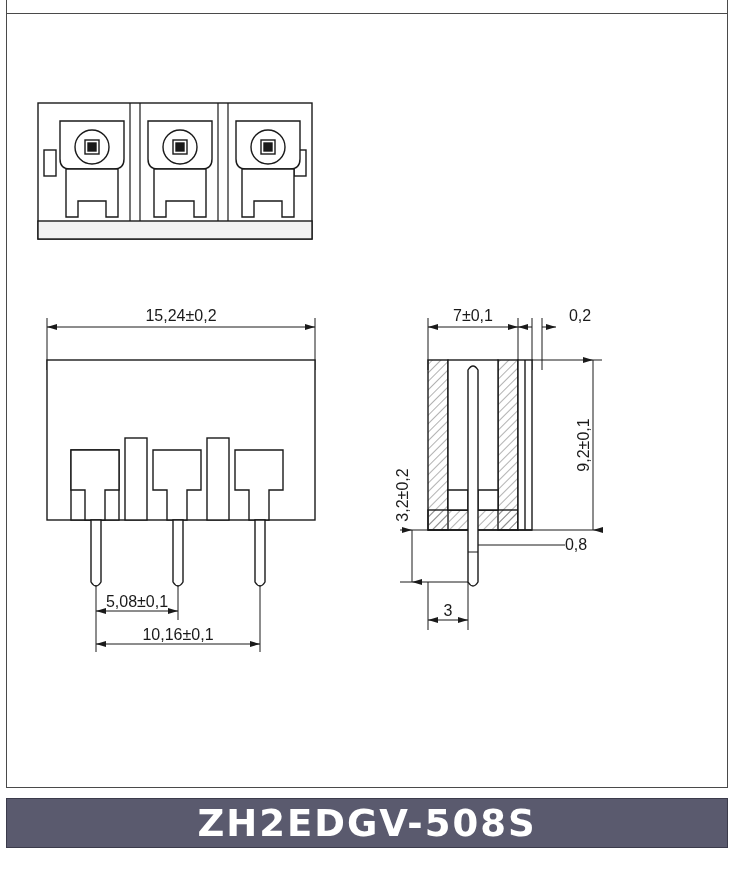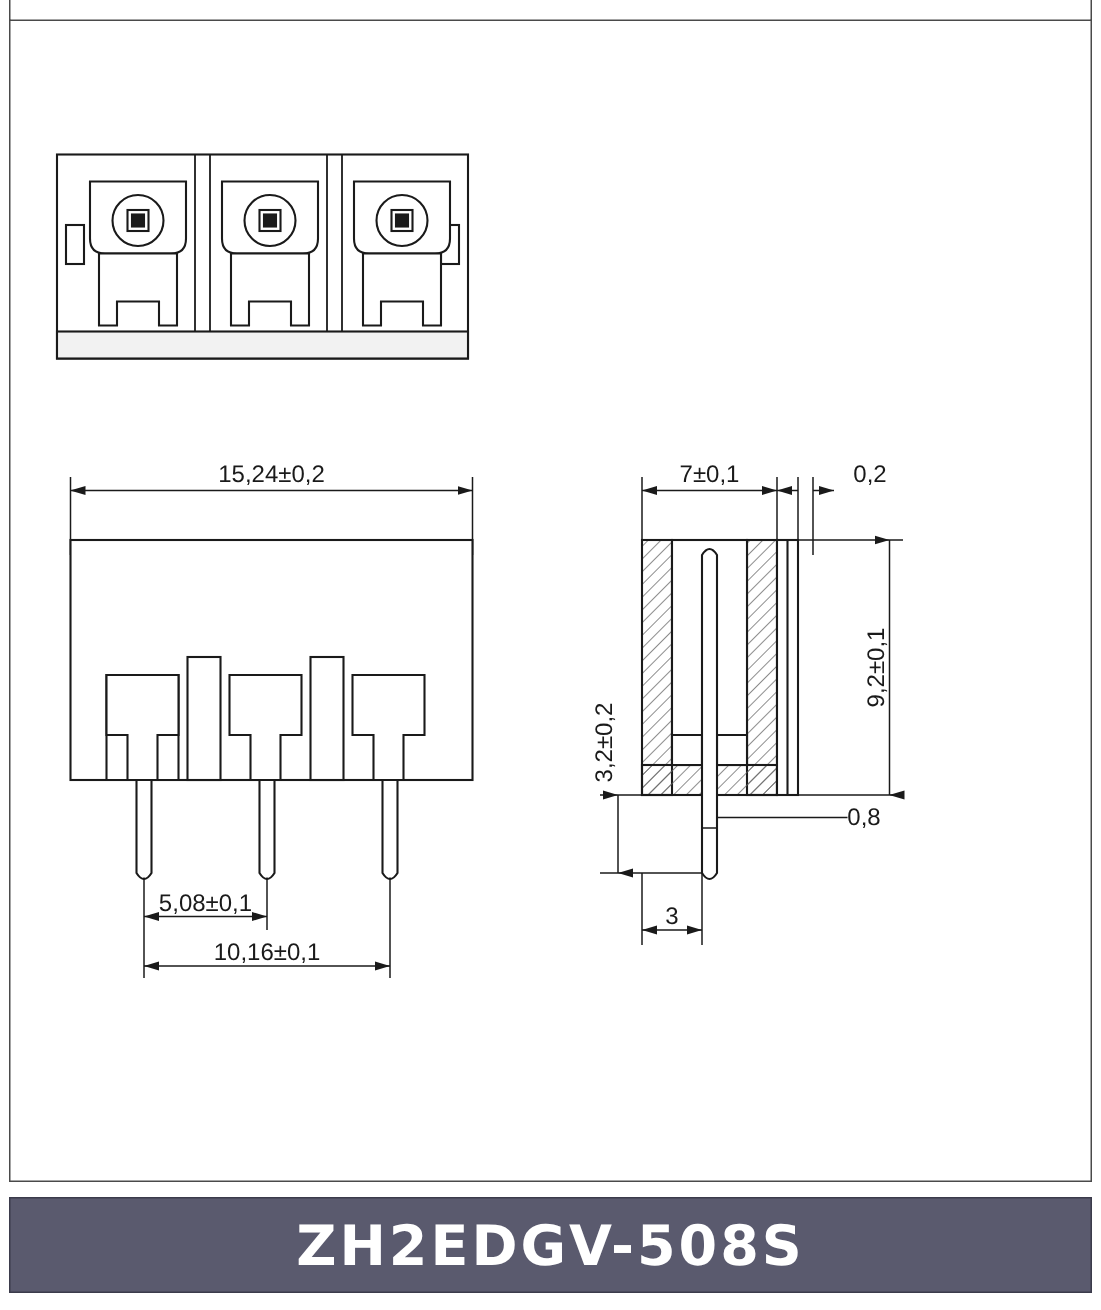--- a/index.html
+++ b/index.html
@@ -50,21 +50,21 @@
     width: 722px;
     height: 1px;
     background: #4a4a4a;
   }
   
   .title-bar {
     position: absolute;
     left: 6px;
     top: 798px;
     width: 722px;
-    height: 64px;
+    height: 50px;
     background: #5a5a6e;
     border: 1px solid #3b3b4b;
     box-sizing: border-box;
     display: flex;
     align-items: center;
     justify-content: center;
   }
   .title-bar .title-text {
     color: #ffffff;
     font-size: 37px;

